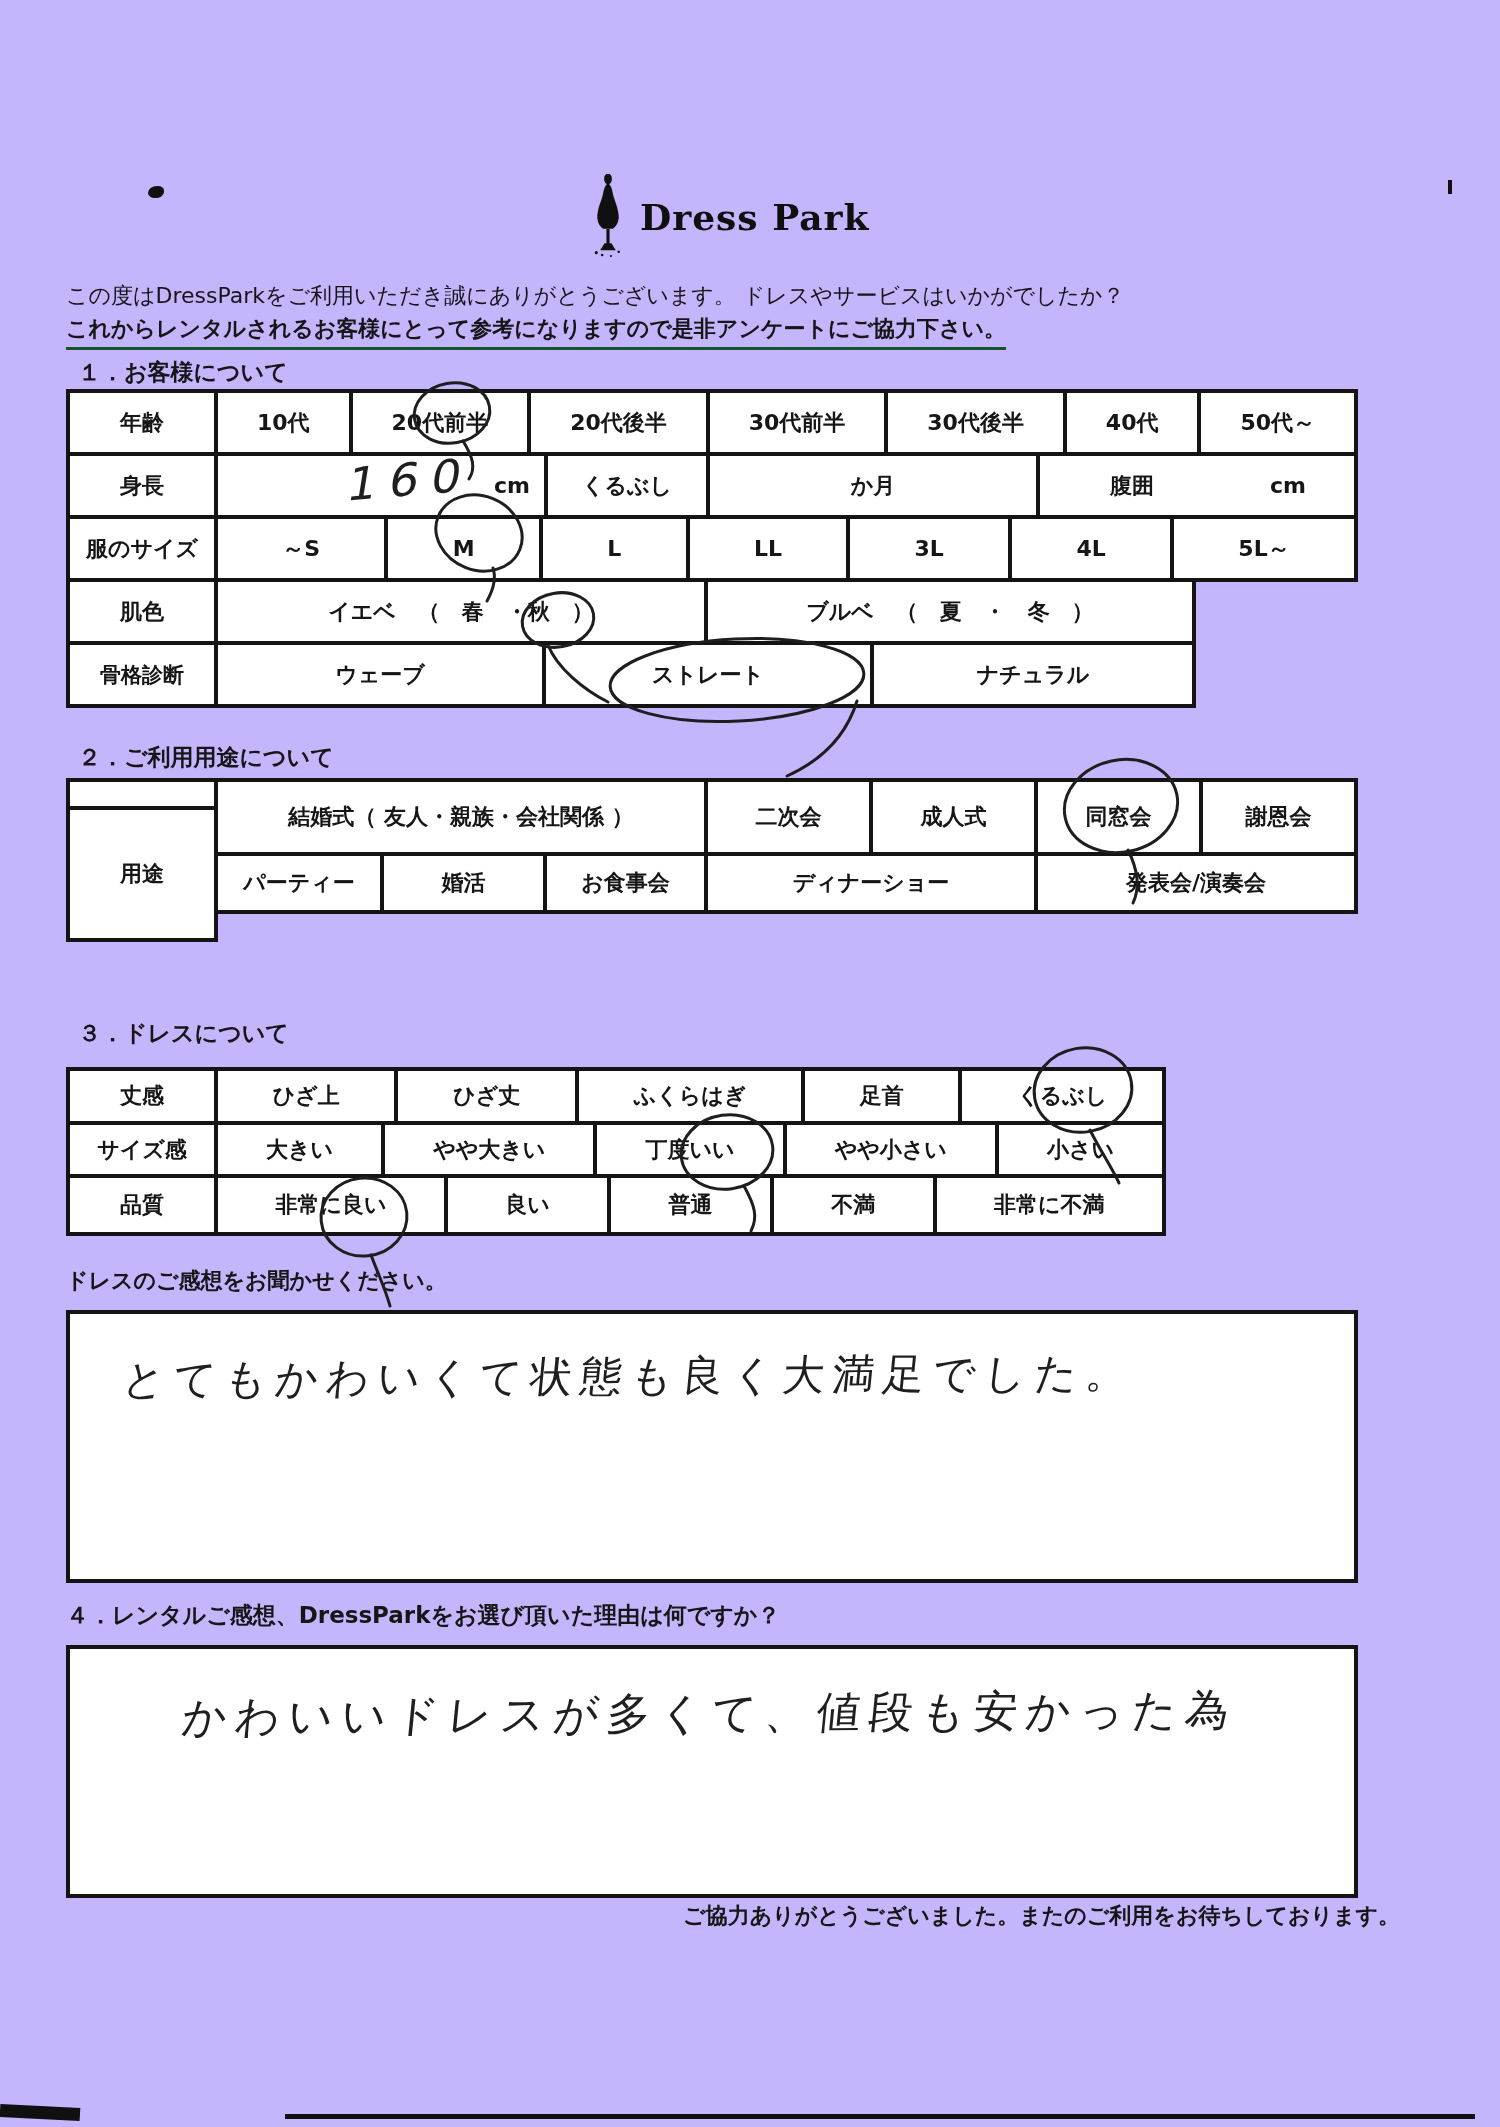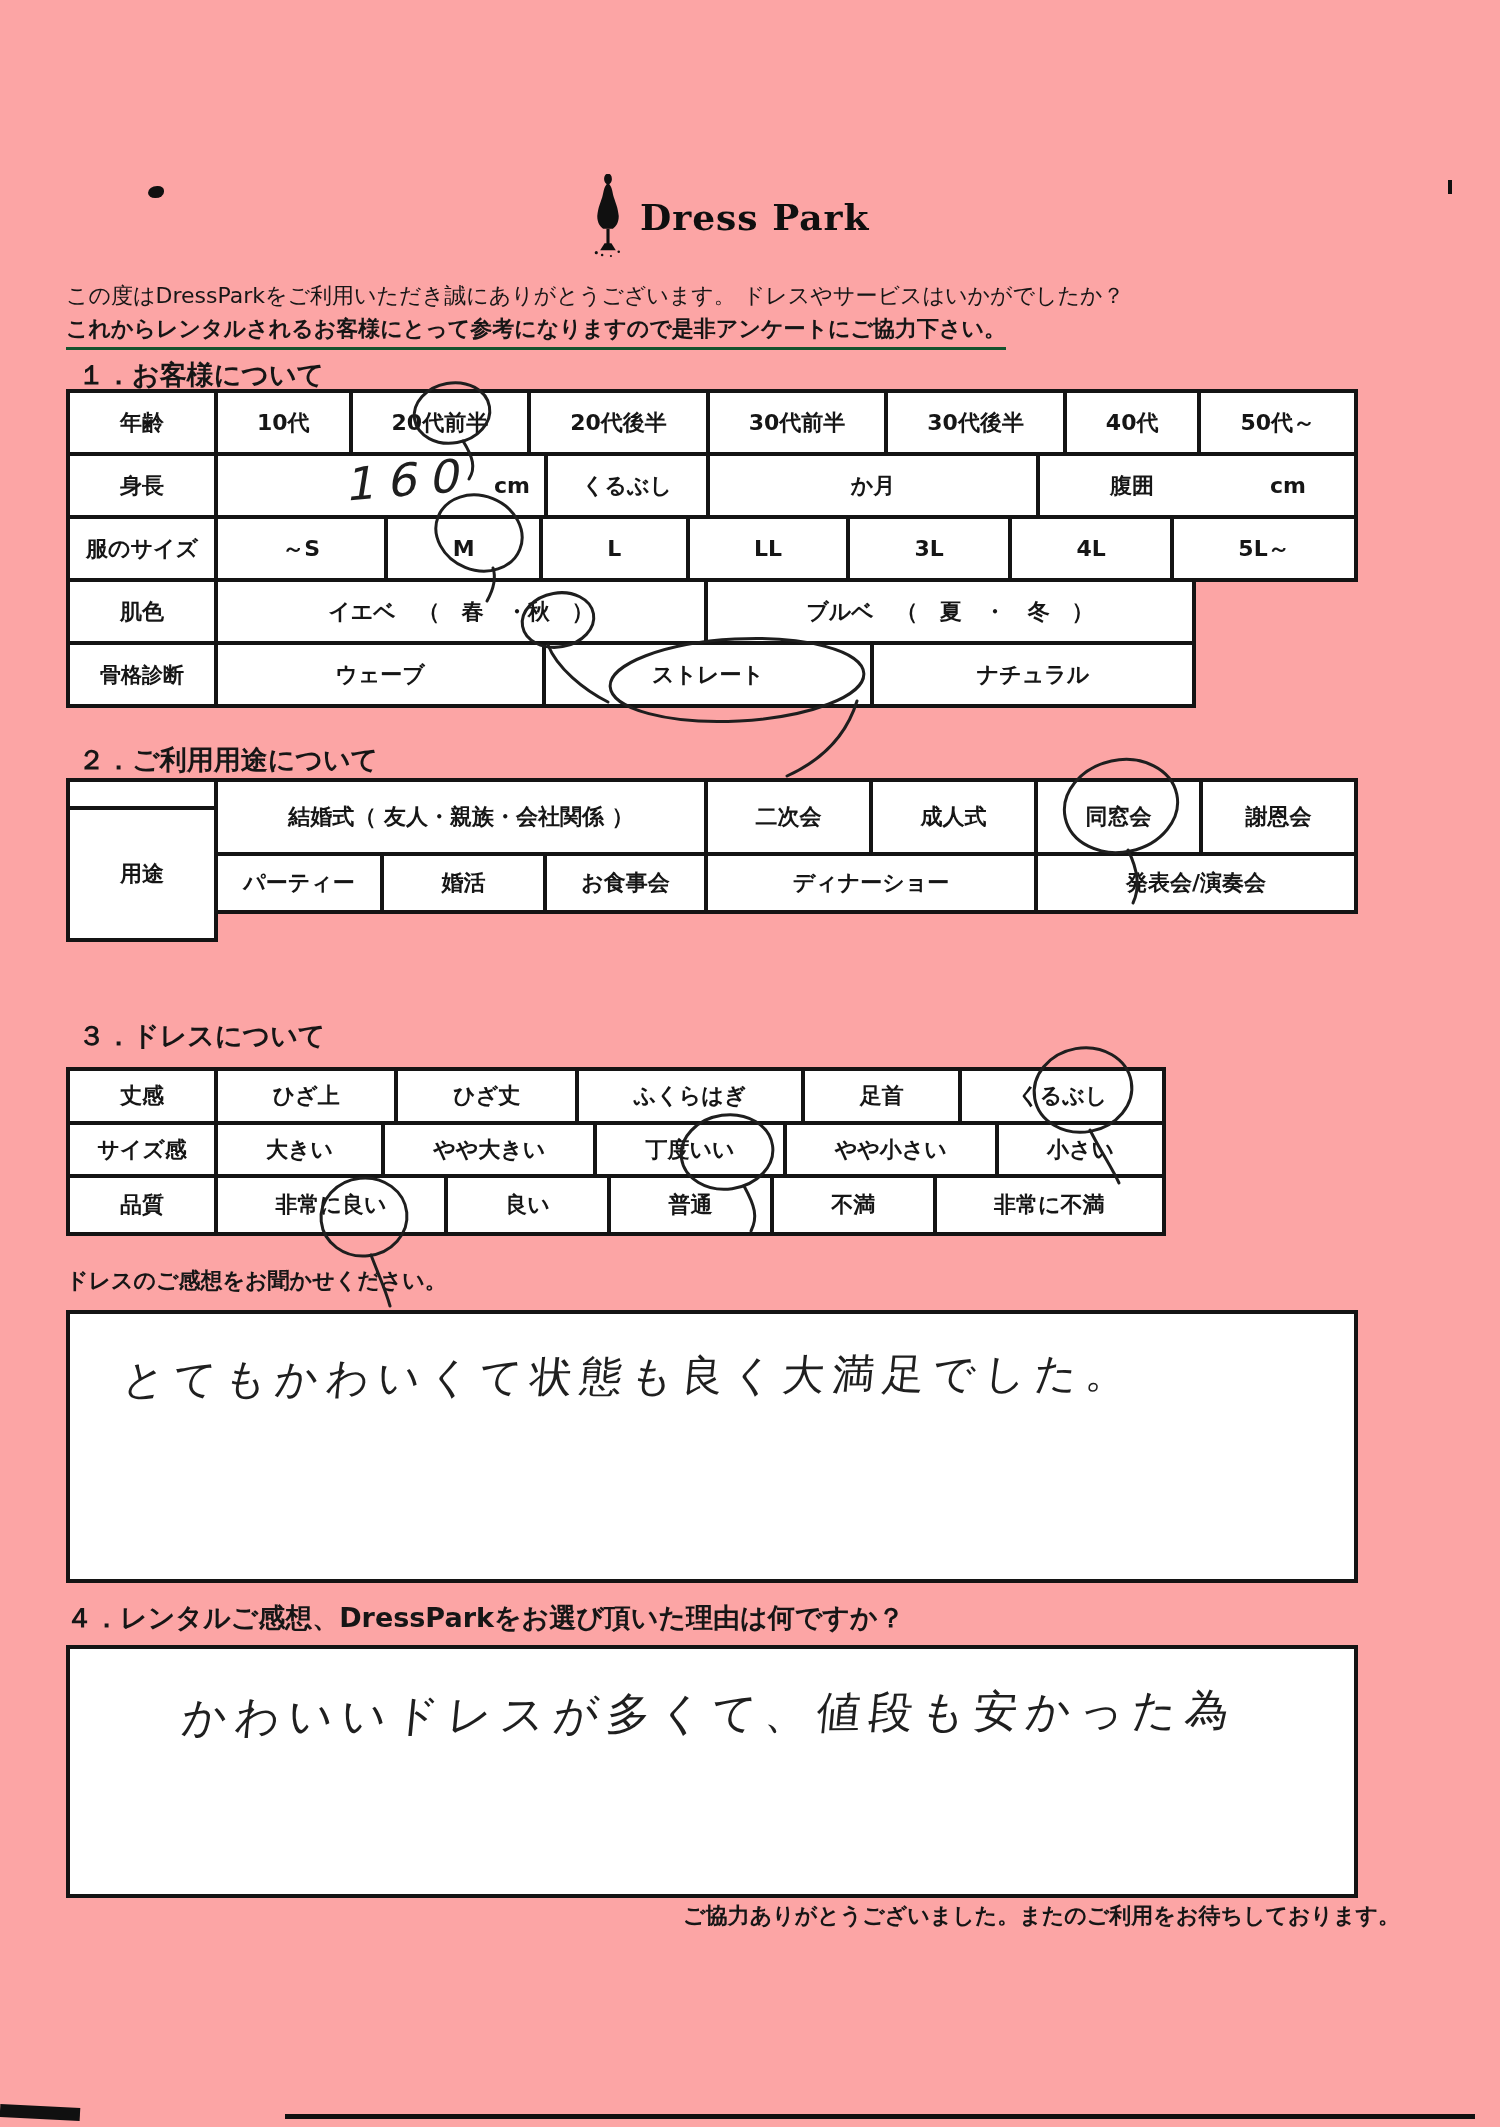--- a/index.html
+++ b/index.html
@@ -1,30 +1,30 @@
 <!DOCTYPE html>
 <html><head>
 <meta charset="utf-8">
 <style>
   html,body { margin:0; padding:0; background:#e8e8e8; }
   .page {
-    position:relative; width:1500px; height:2127px; background:#fca5a5;
+    position:relative; width:1500px; height:2127px; background:#c4b5fd;
     font-family:"DejaVu Sans","Liberation Sans",sans-serif; color:#161616;
     overflow:hidden; margin:0 auto;
   }
   .abs { position:absolute; }
   .row { position:absolute; display:flex; border:4px solid #141414; box-sizing:border-box; background:#fff; }
   .c {
     border-right:4px solid #141414; box-sizing:border-box;
     display:flex; align-items:center; justify-content:center;
     font-weight:bold; font-size:22px; white-space:nowrap; overflow:visible;
   }
   .c:last-child { border-right:none; }
   .grow { flex:1 1 auto; }
-  .title { position:absolute; font-weight:bold; font-size:27px; white-space:nowrap; }
+  .title { position:absolute; font-weight:bold; font-size:23px; white-space:nowrap; }
   .plain { position:absolute; font-size:22px; white-space:nowrap; }
   .box { position:absolute; border:4px solid #141414; box-sizing:border-box; background:#fff; }
   .hand {
     position:absolute; font-weight:400; color:#1f1f1f; white-space:nowrap;
     transform-origin:left top;
   }
   .hand-line { font-size:42px; letter-spacing:8px; transform:skewX(-6deg) rotate(-0.4deg); }
   .hand-160 { font-size:46px; letter-spacing:12px; transform:skewX(-14deg) rotate(-5deg); }
   .overlay { position:absolute; left:0; top:0; pointer-events:none; }
   .underline2 { border-bottom:3px solid #14532d; padding-bottom:3px; display:inline-block; }

